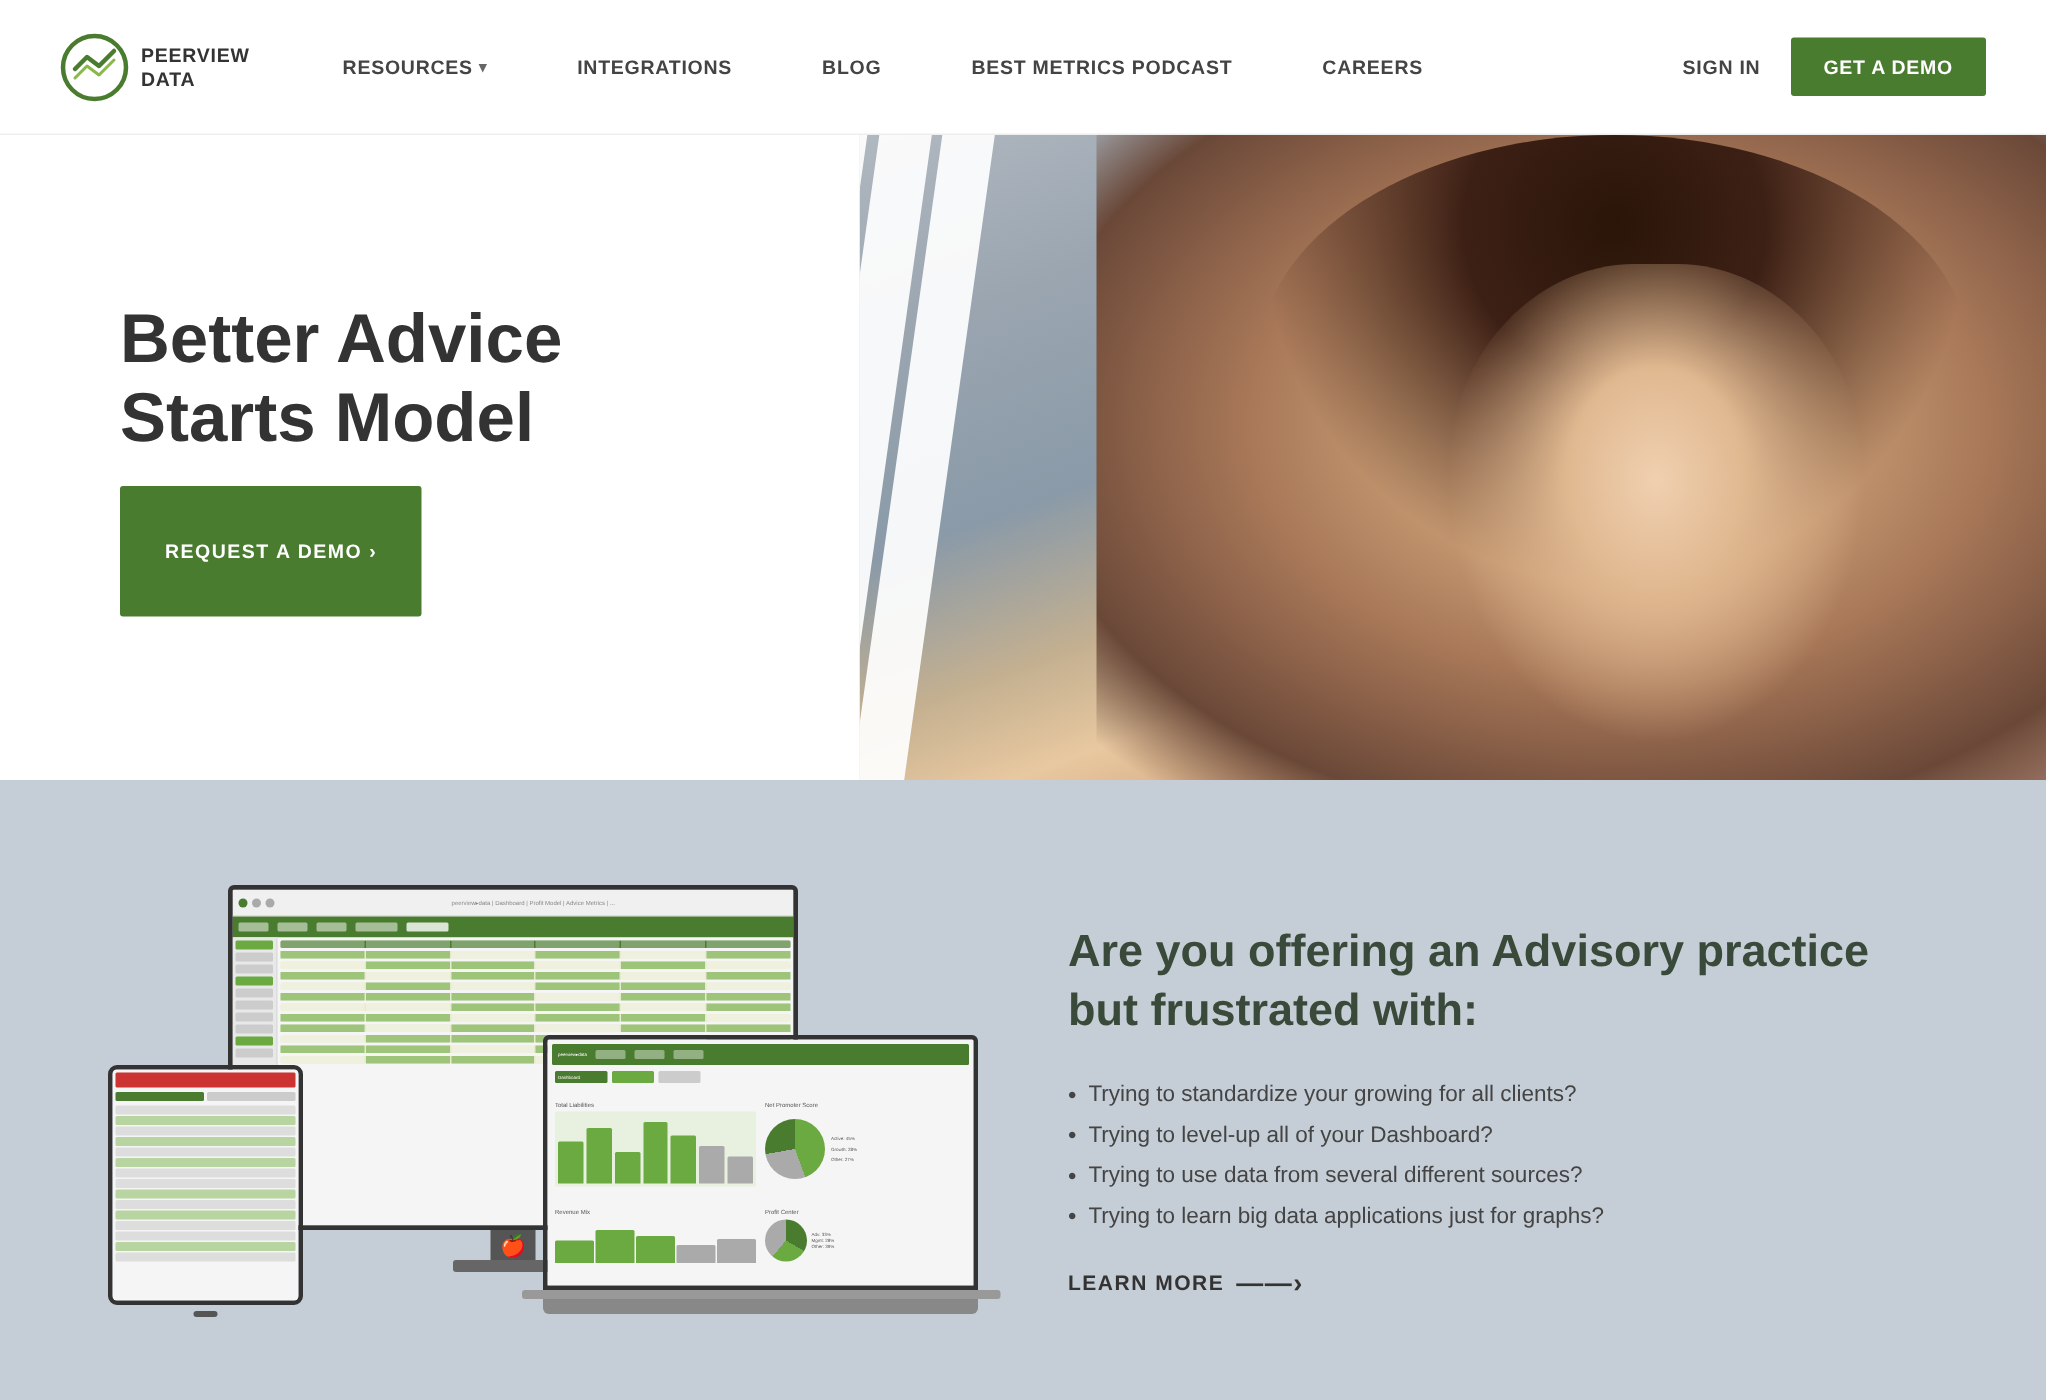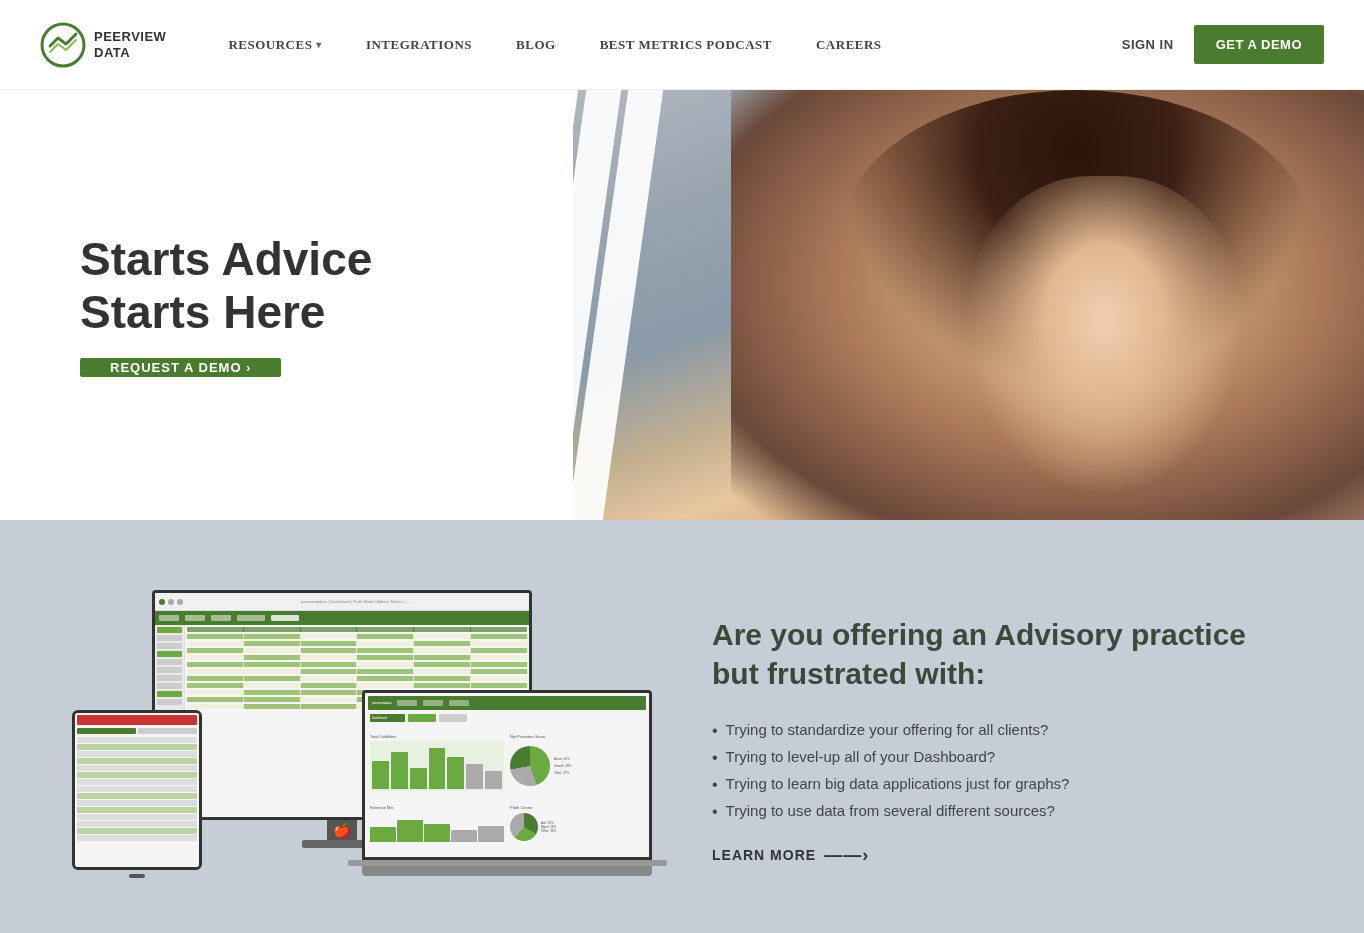--- a/index.html
+++ b/index.html
@@ -31,23 +31,22 @@
       font-size: 13px;
       font-weight: 700;
       color: #333;
       line-height: 1.2;
       text-transform: uppercase;
       letter-spacing: 0.5px;
     }
     .nav-links {
       display: flex;
       align-items: flex-end;
-      gap: 0;
+      gap: 16px;
       flex: 1;
-      font-family: Liberation Serif, serif;
     }
     .nav-item {
       padding: 0 22px;
       font-size: 13px;
       font-weight: 600;
       color: #444;
       text-transform: uppercase;
       letter-spacing: 0.5px;
       cursor: pointer;
       display: flex;
@@ -110,21 +109,21 @@
     .hero-subtitle {
       font-size: 18px;
       font-weight: 700;
       color: #555;
       margin-bottom: 36px;
     }
     .request-demo-btn {
       background: #4a7c2f;
       color: #fff;
       border: 2px solid #4a7c2f;
-      padding: 0 28px;
+      padding: 34px 28px;
       font-size: 13px;
       font-weight: 700;
       text-transform: uppercase;
       letter-spacing: 1px;
       cursor: pointer;
       border-radius: 2px;
       text-align: right;
     }
 
     
@@ -512,21 +511,21 @@
   </div>
 
   <div class="nav-right">
     <div class="sign-in">SIGN IN</div>
     <button class="get-demo-btn">GET A DEMO</button>
   </div>
 </nav>
 
 <section class="hero">
   <div class="hero-content">
-    <h1 class="hero-title">Starts Advice Starts Here</h1>
+    <h1 class="hero-title">Better Advice Starts Model</h1>
     <button class="request-demo-btn">REQUEST A DEMO ›</button>
   </div>
 
   <div class="hero-image-area">
 
     <div style="position:absolute;top:0;left:0;right:0;bottom:0;overflow:hidden;">
 
       <div style="width:100%;height:100%;background:linear-gradient(160deg, #b0b8c0 0%, #9aa5b0 20%, #8a9aa8 40%, #c4b090 55%, #e8c8a0 65%, #d4a880 75%, #b89070 85%, #a07868 100%);"></div>
 
       <div style="position:absolute;top:0;right:0;width:80%;height:100%;background:radial-gradient(ellipse at 55% 45%, #e8c8a0 0%, #d4a880 15%, #c49870 30%, #a87858 50%, #8a6048 65%, #6a4838 80%, transparent 95%);"></div>
@@ -781,24 +780,24 @@
             <div class="tablet-row"></div>
           </div>
         </div>
         <div class="tablet-button"></div>
       </div>
     </div>
 
     <div class="right-content">
       <h2 class="section-heading">Are you offering an Advisory practice but frustrated with:</h2>
       <ul class="bullet-list">
-        <li>Trying to standardize your offering for all clients?</li>
+        <li>Trying to standardize your growing for all clients?</li>
         <li>Trying to level-up all of your Dashboard?</li>
+        <li>Trying to use data from several different sources?</li>
         <li>Trying to learn big data applications just for graphs?</li>
-        <li>Trying to use data from several different sources?</li>
       </ul>
       <div class="cta-buttons">
         <a class="learn-more-link" href="#">
           <span>LEARN MORE</span>
           <span class="arrow-icon">——›</span>
         </a>
       </div>
     </div>
   </div>
 </section>

